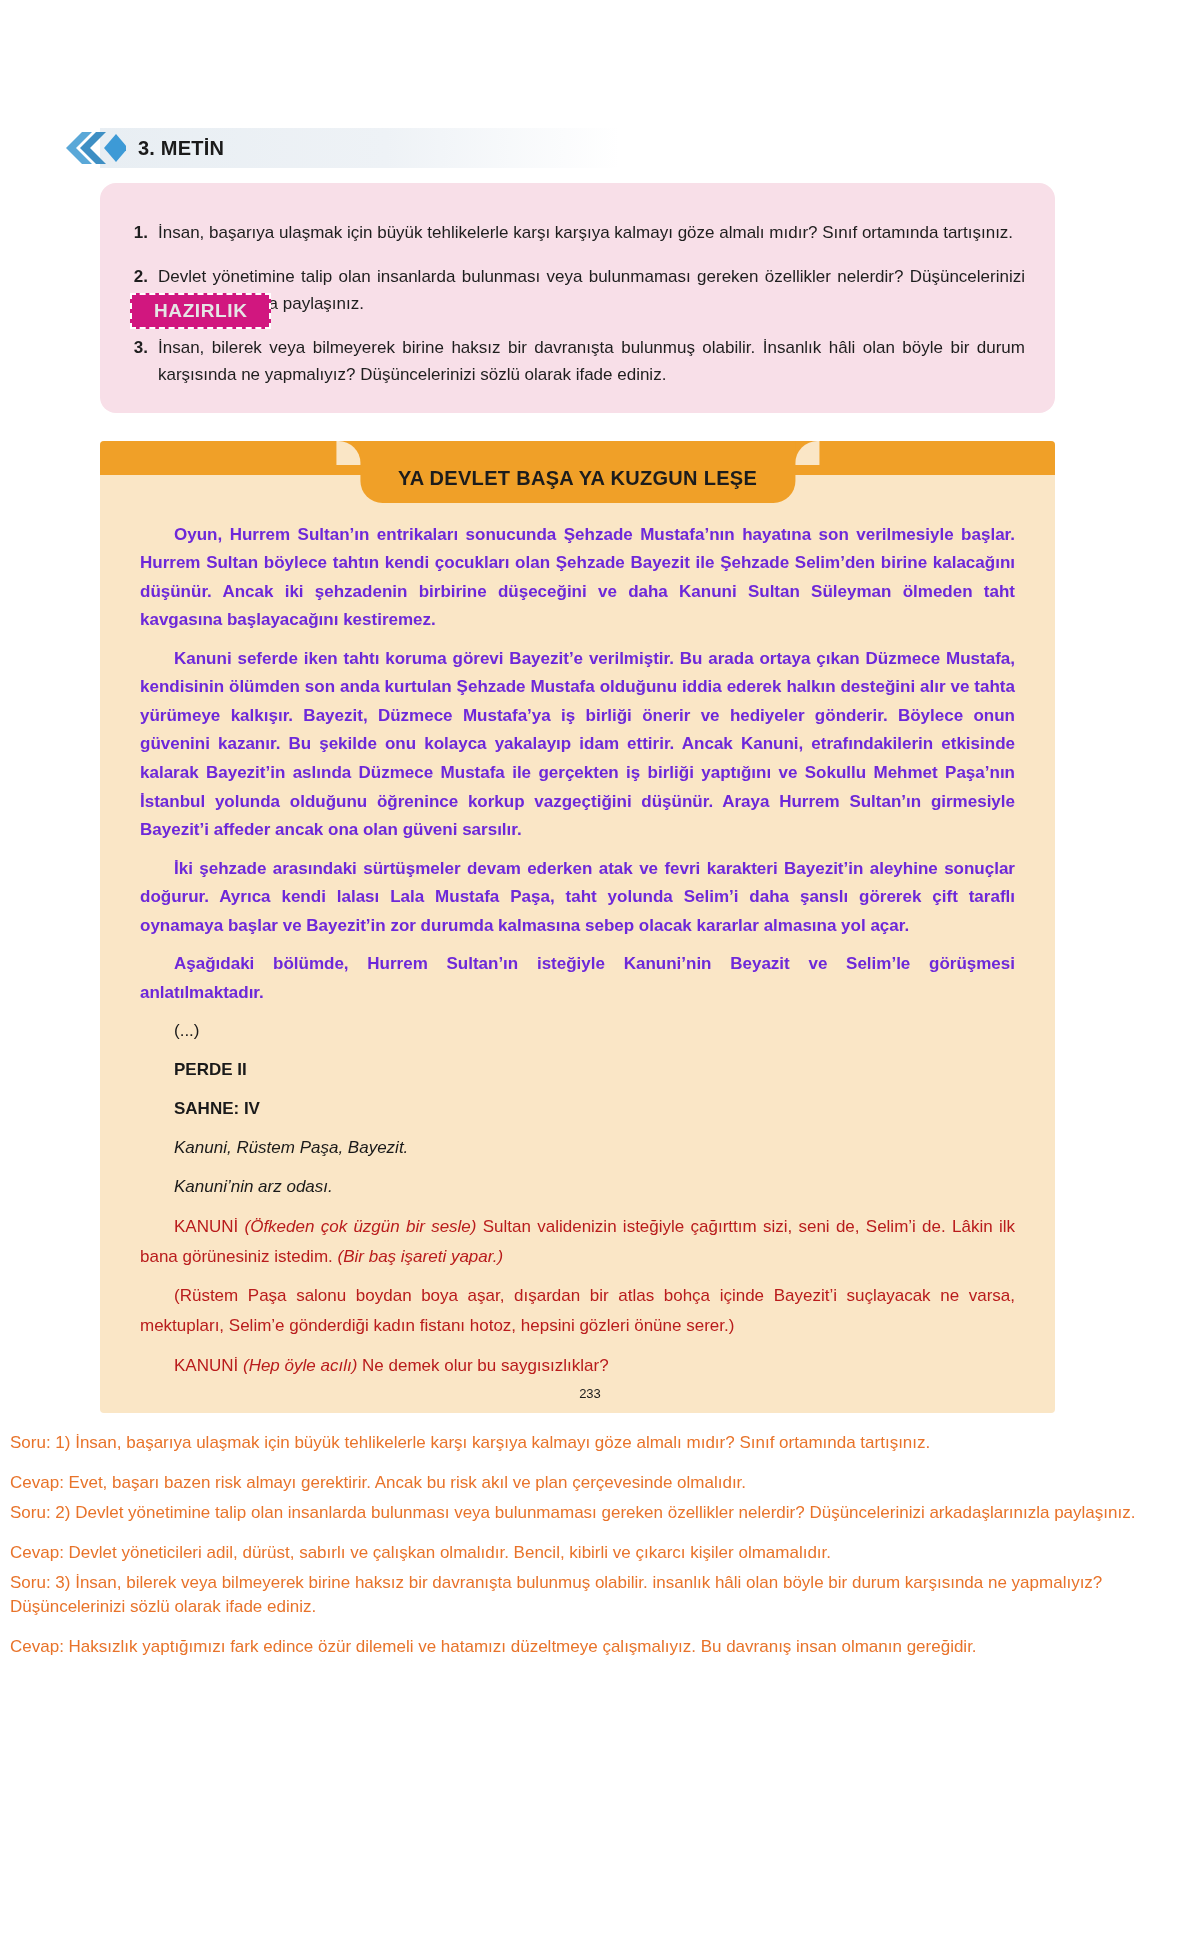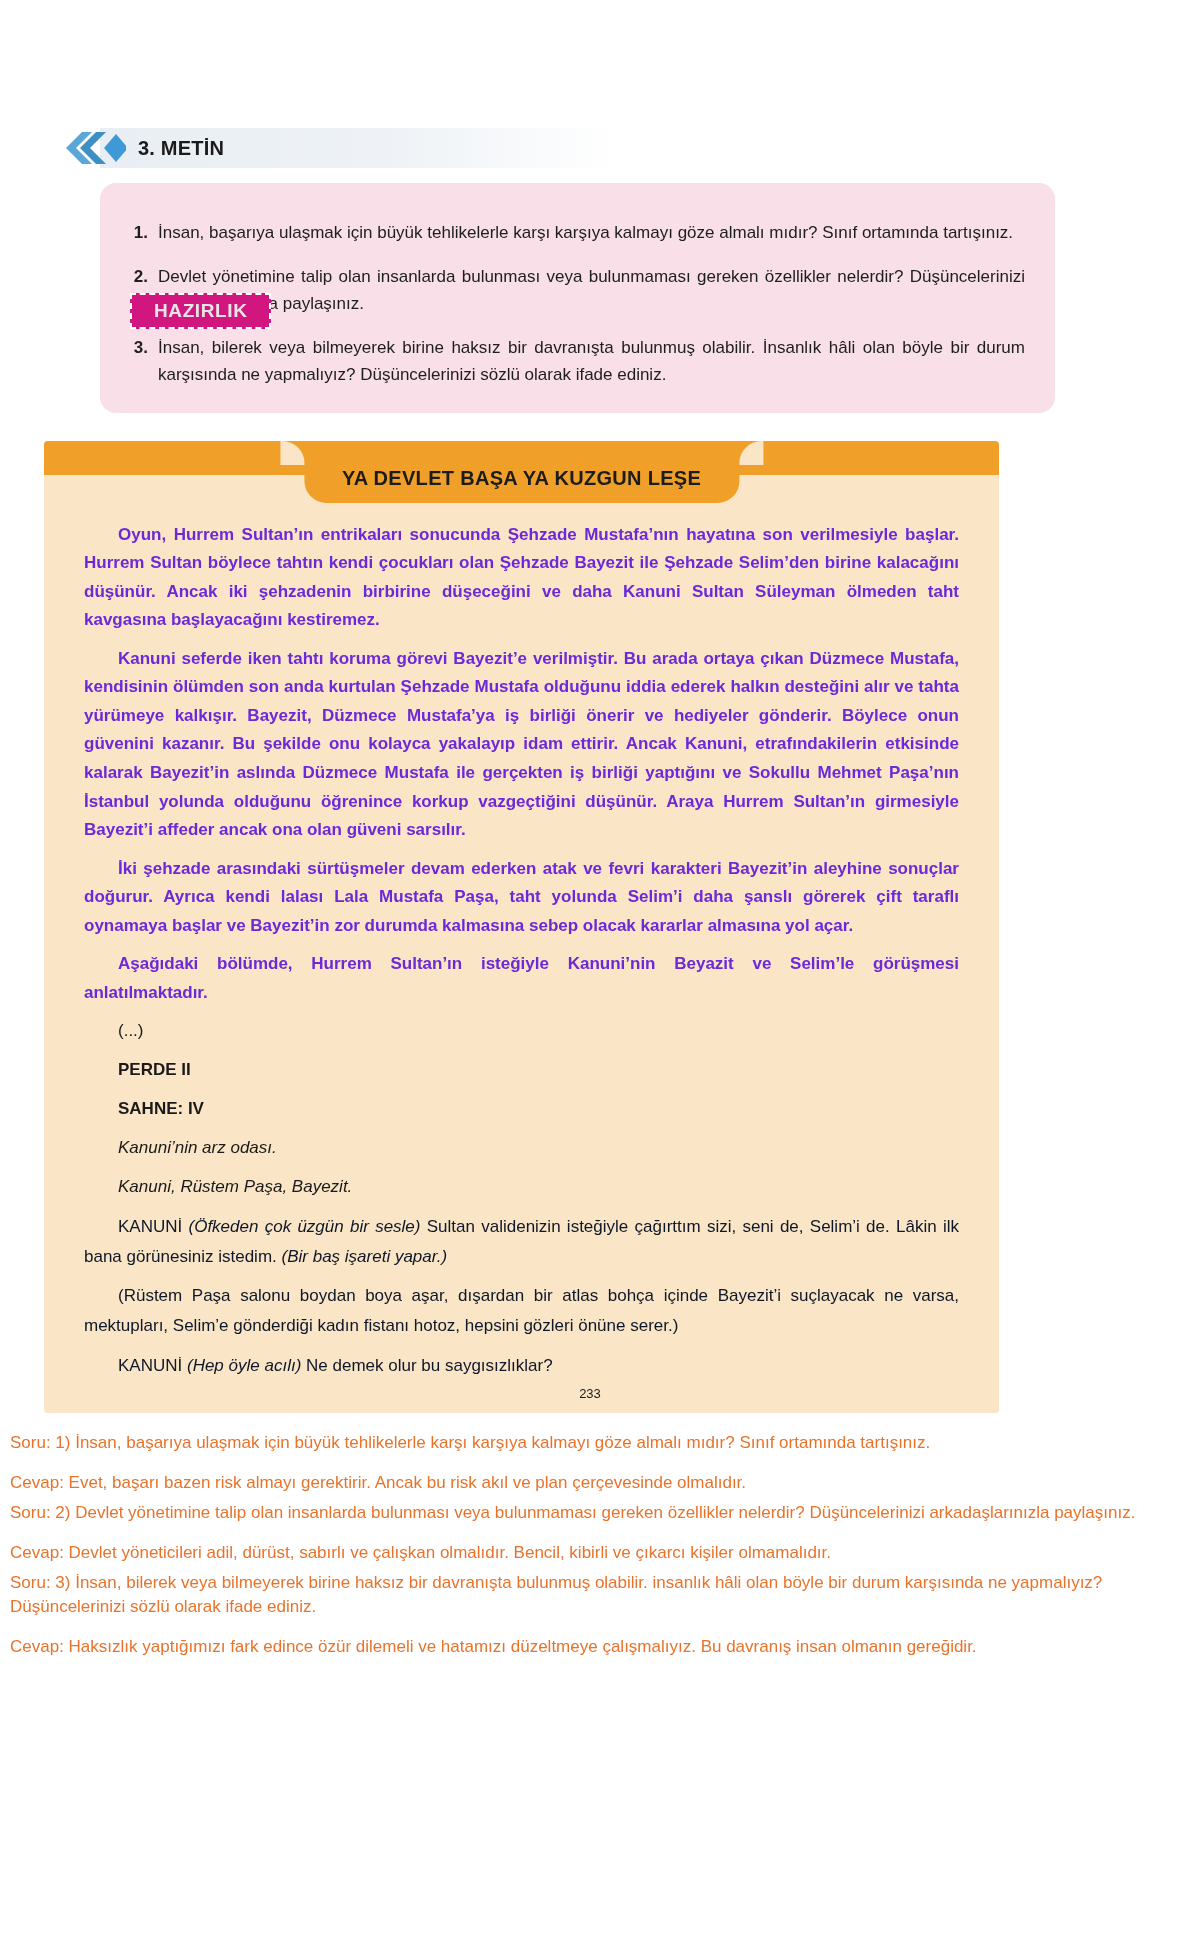--- a/index.html
+++ b/index.html
@@ -94,21 +94,21 @@
   }
   .prep-text {
     flex: 1 1 auto;
     text-align: justify;
     text-justify: inter-word;
   }
 
   
   .text-panel {
     position: relative;
-    margin: 28px 0 0 44px;
+    margin: 28px 0 0 100px;
     width: 955px;
     background: #fae6c6;
     border-radius: 4px;
     padding: 0 0 22px 0;
   }
   .panel-topbar {
     position: relative;
     height: 34px;
     background: #f0a028;
     border-radius: 4px 4px 0 0;
@@ -171,21 +171,21 @@
     line-height: 1.7;
     color: #1a1a1a;
     margin: 0 0 10px 0;
     padding-left: 34px;
   }
   .script-line.bold { font-weight: bold; }
   .script-line.ital { font-style: italic; }
   .script-para {
     font-size: 17px;
     line-height: 1.75;
-    color: #0f172a;
+    color: #b91c1c;
     margin: 0 0 10px 0;
     text-indent: 34px;
     text-align: justify;
     text-justify: inter-word;
   }
   .script-para.all-ital { }
   .sp-name { font-style: normal; }
   .sp-dir { font-style: italic; }
 
   
@@ -262,22 +262,22 @@
 
     <div class="panel-body">
       <p class="p-bold">Oyun, Hurrem Sultan’ın entrikaları sonucunda Şehzade Mustafa’nın hayatına son verilmesiyle başlar. Hurrem Sultan böylece tahtın kendi çocukları olan Şehzade Bayezit ile Şehzade Selim’den birine kalacağını düşünür. Ancak iki şehzadenin birbirine düşeceğini ve daha Kanuni Sultan Süleyman ölmeden taht kavgasına başlayacağını kestiremez.</p>
       <p class="p-bold">Kanuni seferde iken tahtı koruma görevi Bayezit’e verilmiştir. Bu arada ortaya çıkan Düzmece Mustafa, kendisinin ölümden son anda kurtulan Şehzade Mustafa olduğunu iddia ederek halkın desteğini alır ve tahta yürümeye kalkışır. Bayezit, Düzmece Mustafa’ya iş birliği önerir ve hediyeler gönderir. Böylece onun güvenini kazanır. Bu şekilde onu kolayca yakalayıp idam ettirir. Ancak Kanuni, etrafındakilerin etkisinde kalarak Bayezit’in aslında Düzmece Mustafa ile gerçekten iş birliği yaptığını ve Sokullu Mehmet Paşa’nın İstanbul yolunda olduğunu öğrenince korkup vazgeçtiğini düşünür. Araya Hurrem Sultan’ın girmesiyle Bayezit’i affeder ancak ona olan güveni sarsılır.</p>
       <p class="p-bold">İki şehzade arasındaki sürtüşmeler devam ederken atak ve fevri karakteri Bayezit’in aleyhine sonuçlar doğurur. Ayrıca kendi lalası Lala Mustafa Paşa, taht yolunda Selim’i daha şanslı görerek çift taraflı oynamaya başlar ve Bayezit’in zor durumda kalmasına sebep olacak kararlar almasına yol açar.</p>
       <p class="p-bold">Aşağıdaki bölümde, Hurrem Sultan’ın isteğiyle Kanuni’nin Beyazit ve Selim’le görüşmesi anlatılmaktadır.</p>
 
       <div class="script-line">(...)</div>
       <div class="script-line bold">PERDE II</div>
       <div class="script-line bold">SAHNE: IV</div>
+      <div class="script-line ital">Kanuni, Rüstem Paşa, Bayezit.</div>
       <div class="script-line ital">Kanuni’nin arz odası.</div>
-      <div class="script-line ital">Kanuni, Rüstem Paşa, Bayezit.</div>
 
       <p class="script-para">
         <span class="sp-name">KANUNİ </span><span class="sp-dir">(Öfkeden çok üzgün bir sesle)</span><span> Sultan validenizin isteğiyle çağırttım sizi, seni de, Selim’i de. Lâkin ilk bana görünesiniz istedim. </span><span class="sp-dir">(Bir baş işareti yapar.)</span>
       </p>
 
       <p class="script-para all-ital">(Rüstem Paşa salonu boydan boya aşar, dışardan bir atlas bohça içinde Bayezit’i suçlayacak ne varsa, mektupları, Selim’e gönderdiği kadın fistanı hotoz, hepsini gözleri önüne serer.)</p>
 
       <p class="script-para">
         <span class="sp-name">KANUNİ </span><span class="sp-dir">(Hep öyle acılı)</span><span> Ne demek olur bu saygısızlıklar?</span>
       </p>

